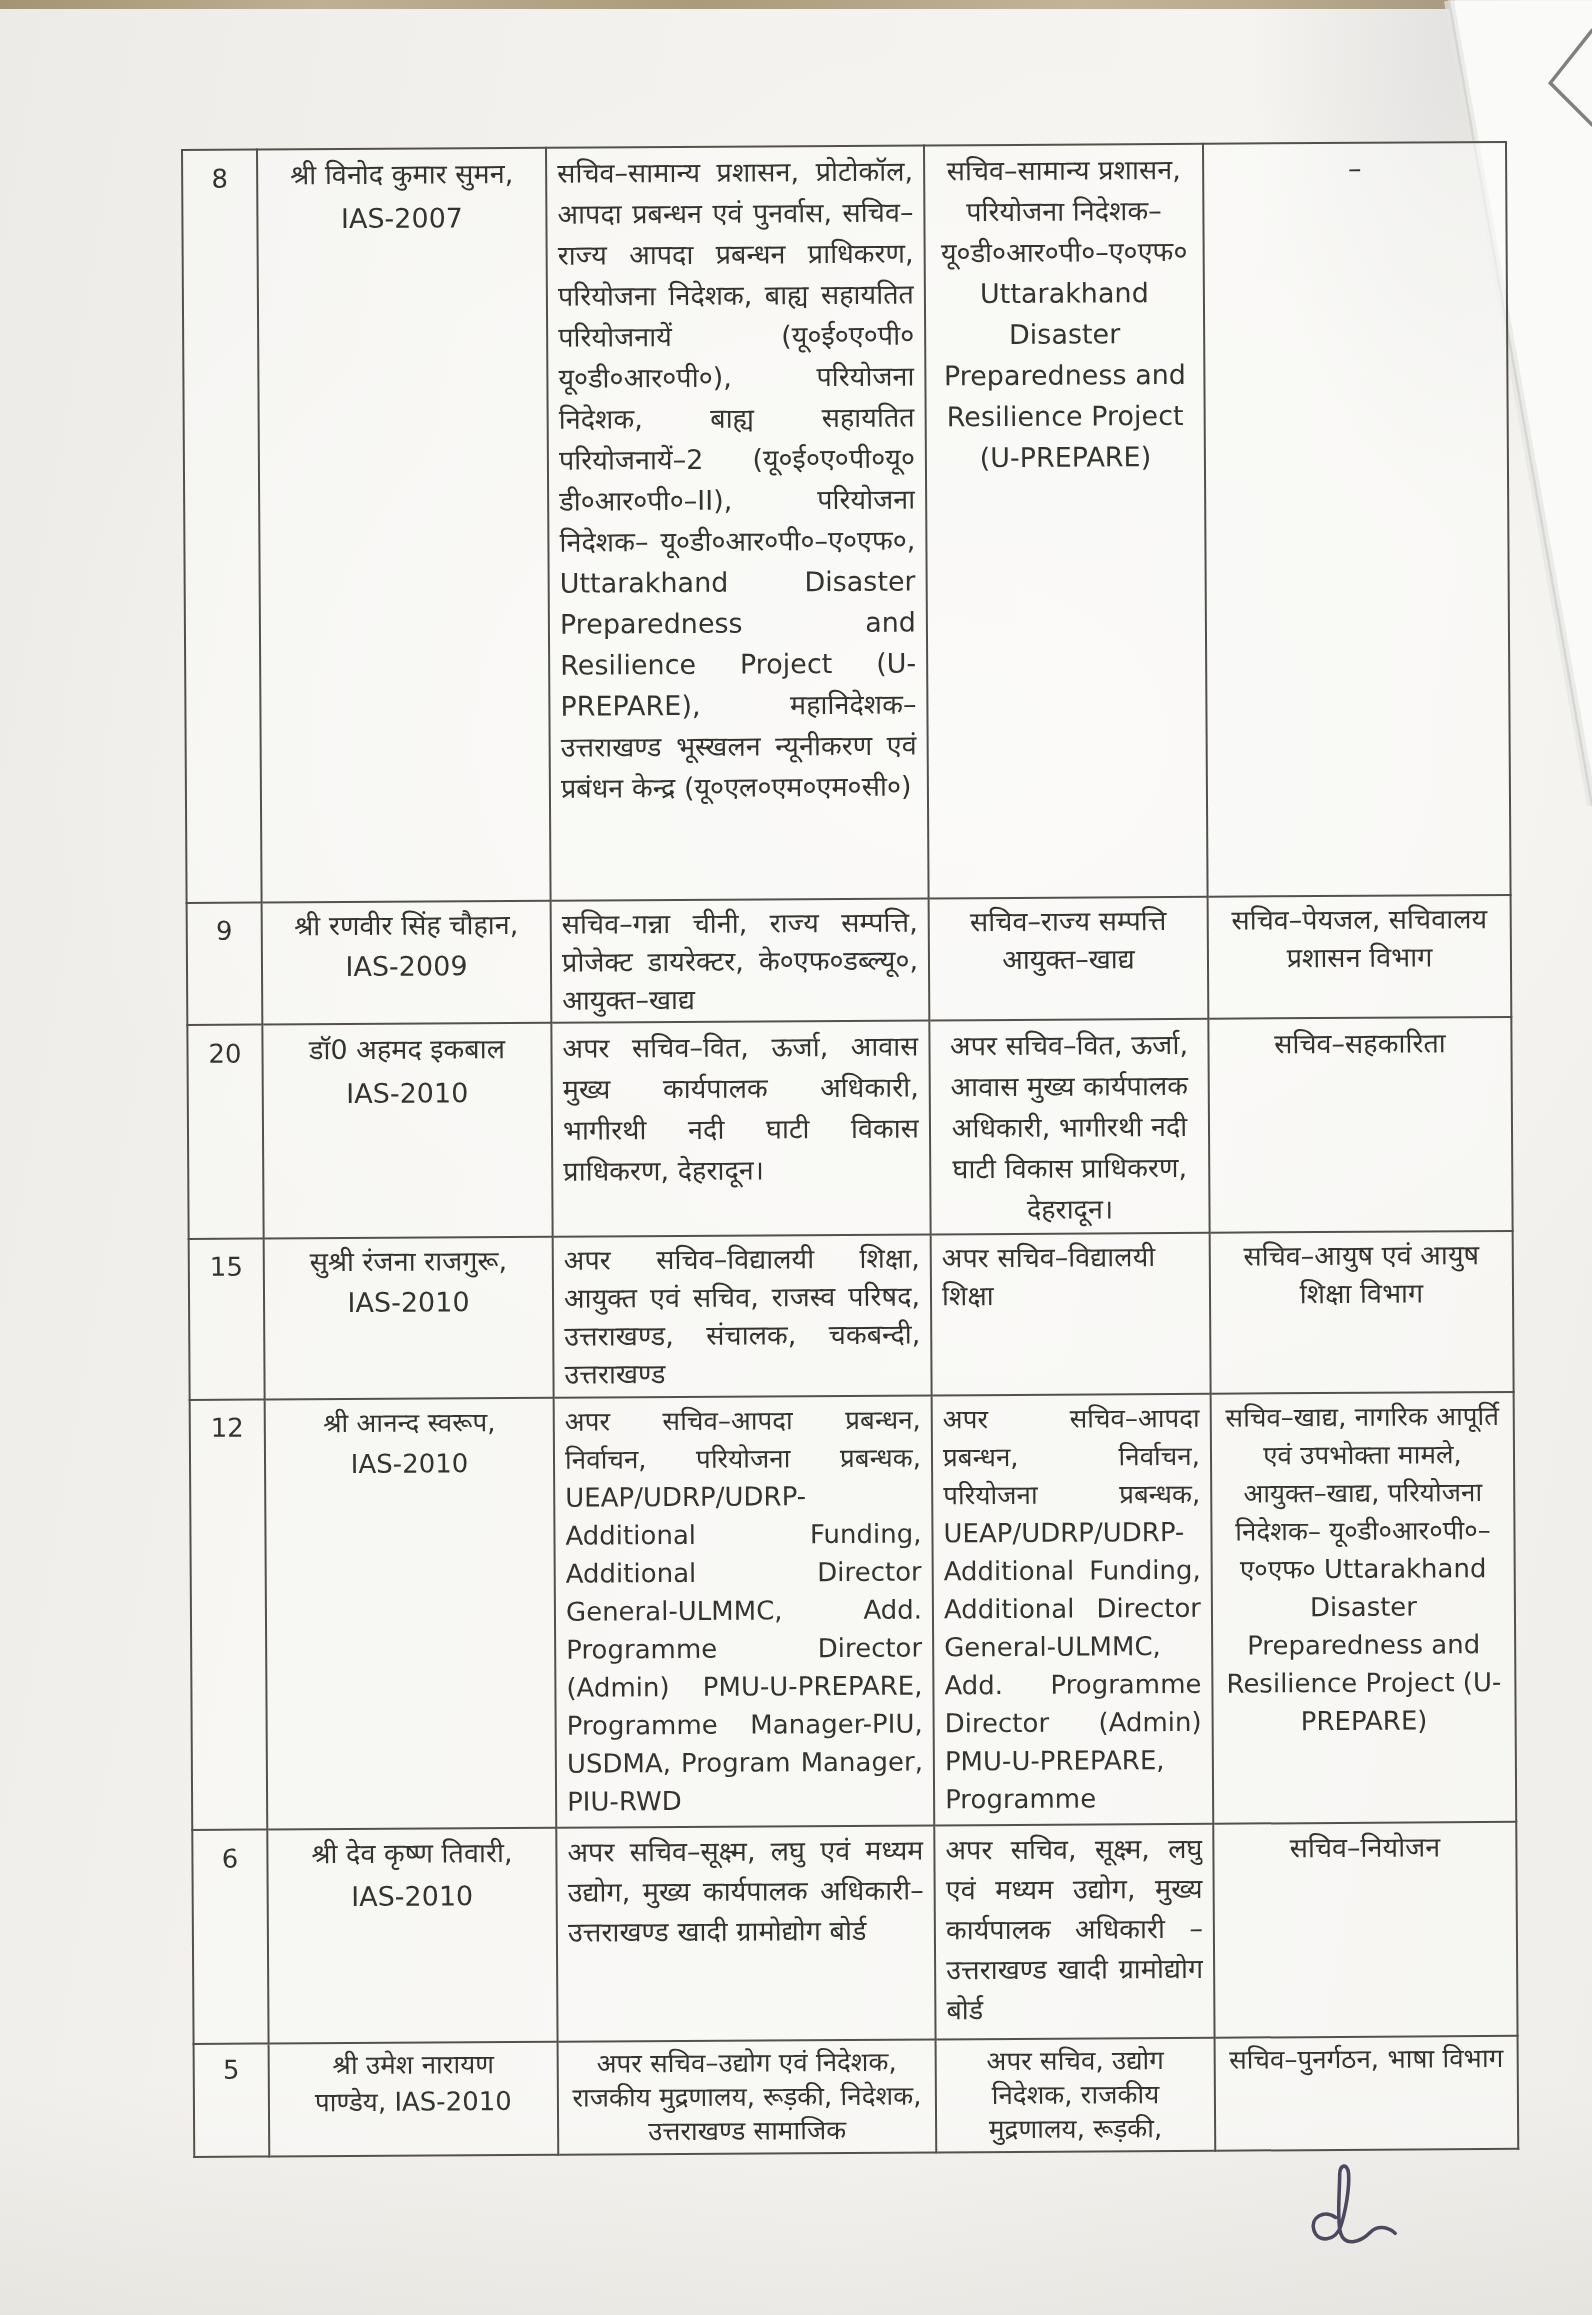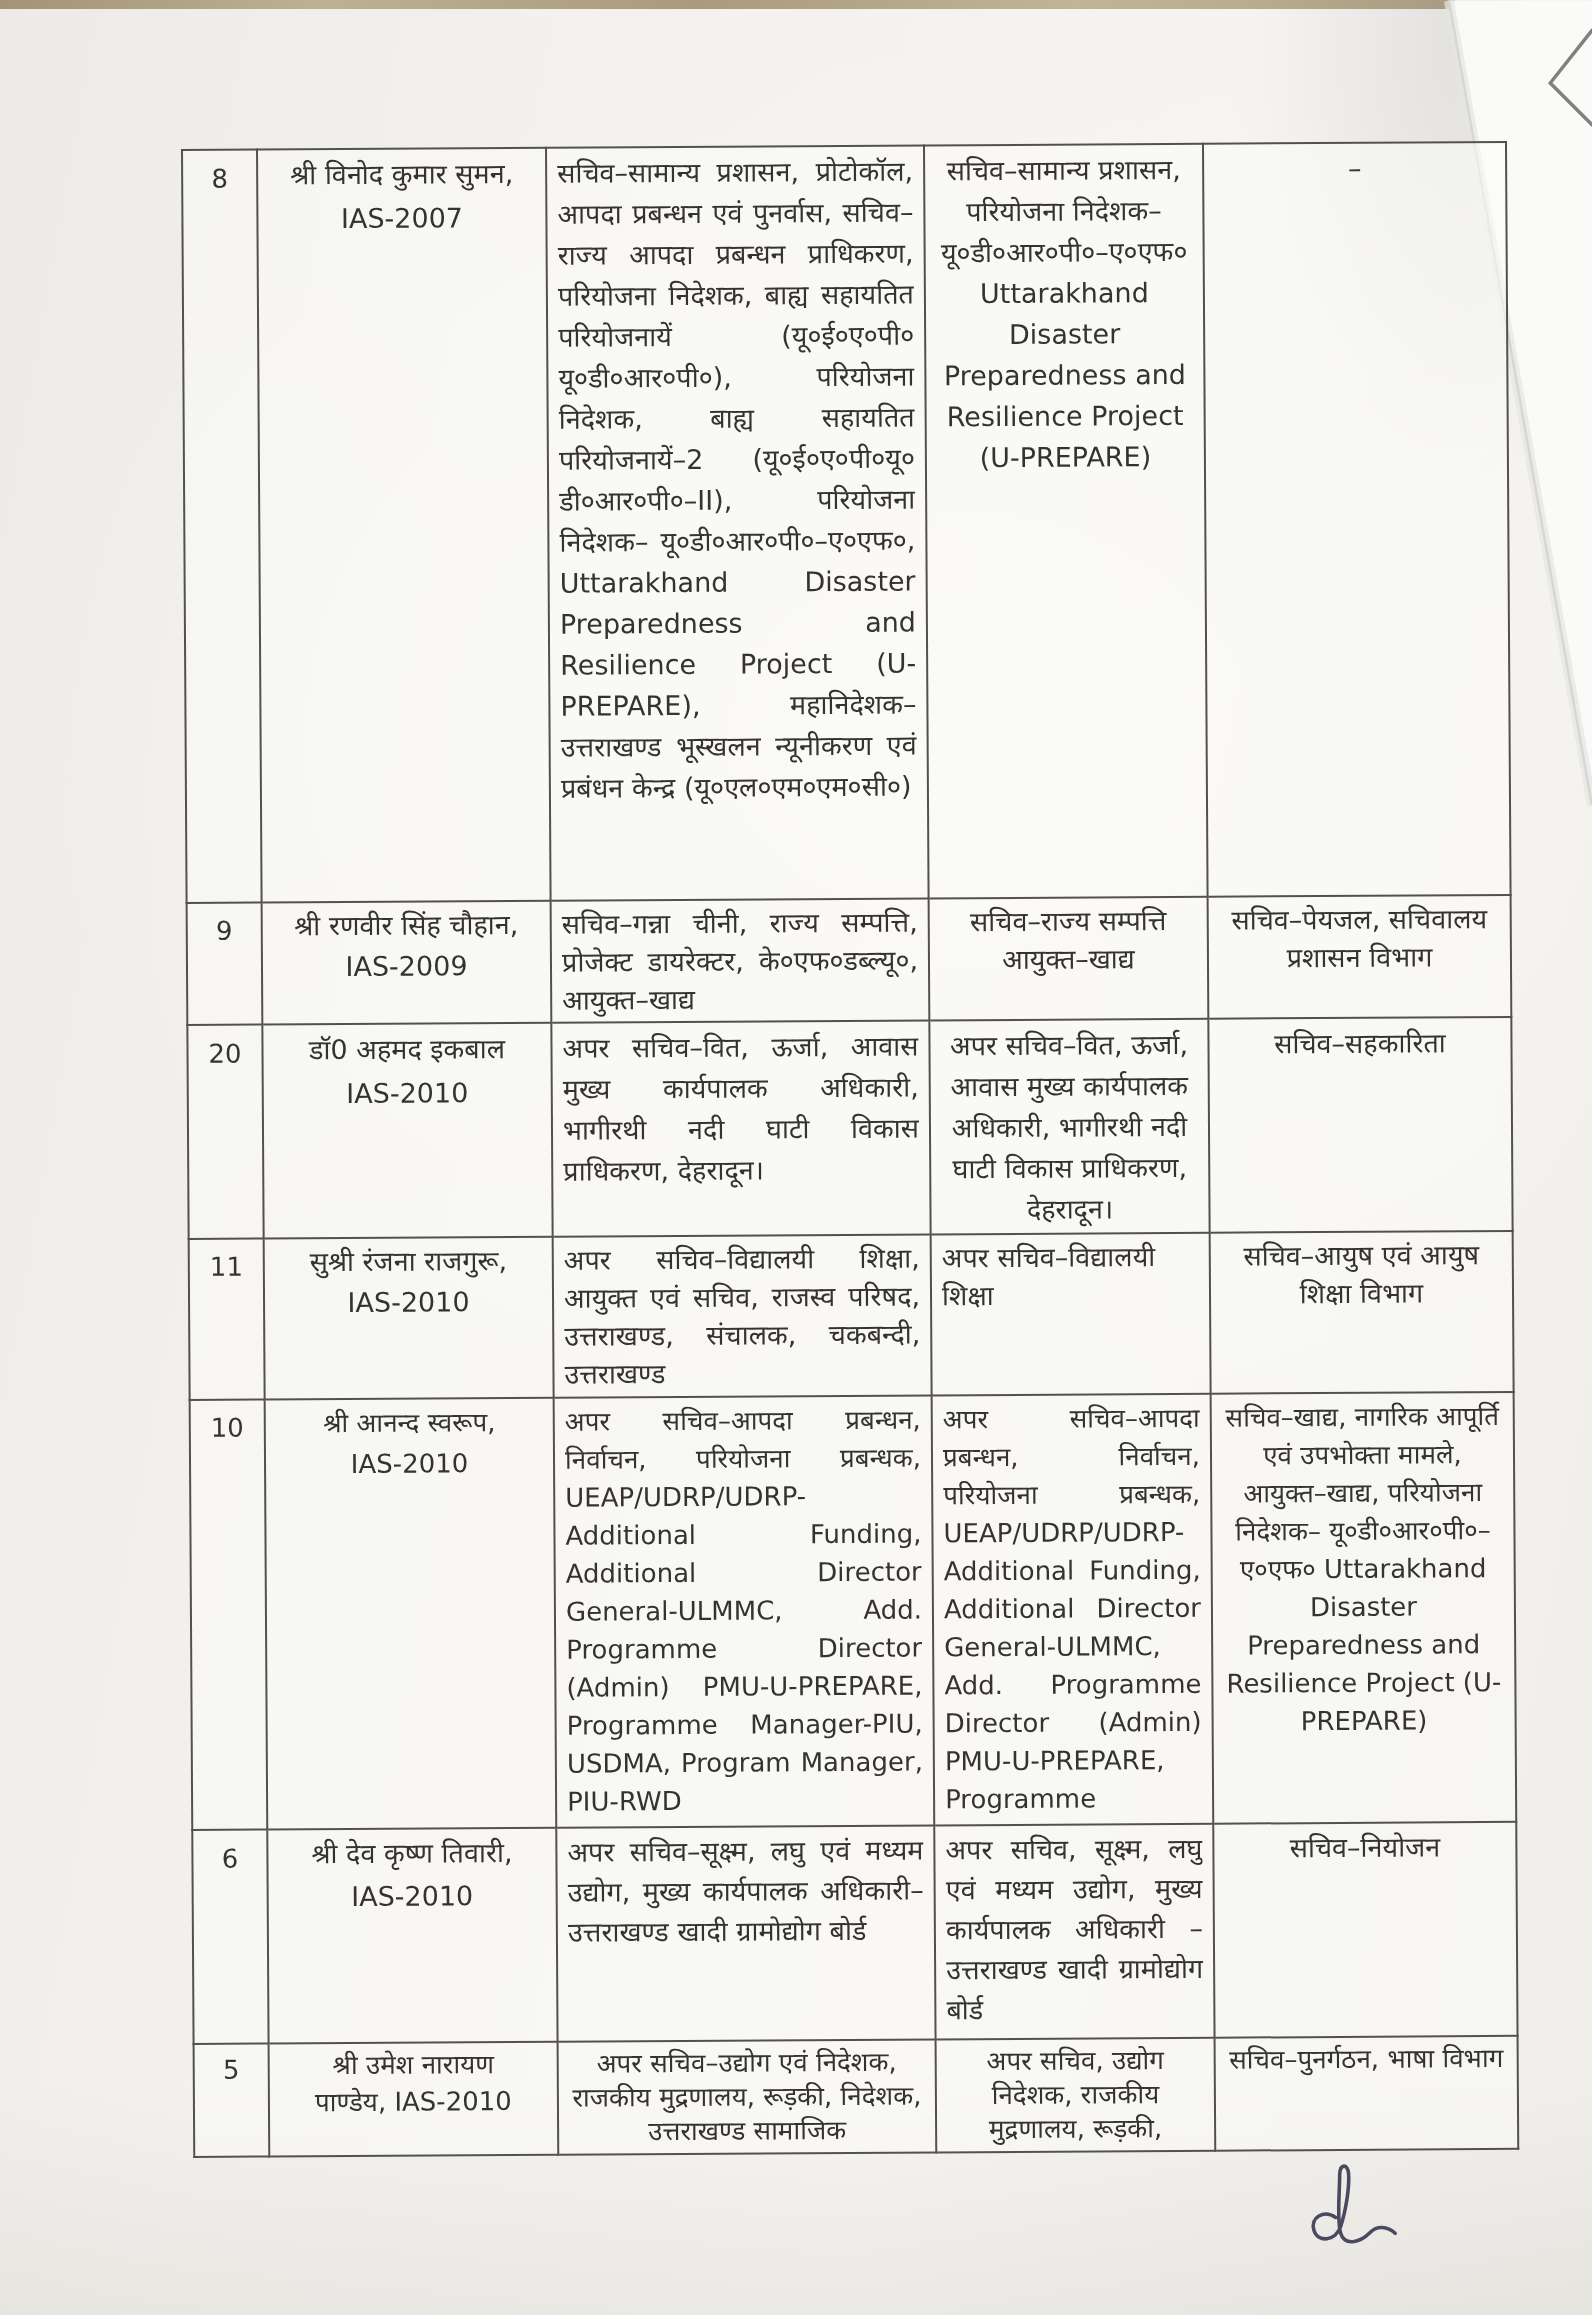--- a/index.html
+++ b/index.html
@@ -124,42 +124,42 @@
     <td>
             <div class="clip cen">अपर सचिव–वित, ऊर्जा, आवास मुख्य कार्यपालक अधिकारी, भागीरथी नदी घाटी विकास प्राधिकरण, देहरादून।</div>
           </td>
     <td>
             <div class="clip cen">सचिव–सहकारिता</div>
           </td>
   </tr>
 
   <tr class="r11">
     <td class="sno">
-            <div class="clip">11</div>
+            <div class="clip">15</div>
           </td>
     <td class="namecell">
             <div class="clip">
       <div>सुश्री रंजना राजगुरू,</div>
       <div class="batch">IAS-2010</div>
             </div>
           </td>
     <td>
             <div class="clip just">अपर सचिव–विद्यालयी शिक्षा, आयुक्त एवं सचिव, राजस्व परिषद, उत्तराखण्ड, संचालक, चकबन्दी, उत्तराखण्ड</div>
           </td>
     <td>
             <div class="clip lft">अपर सचिव–विद्यालयी शिक्षा</div>
           </td>
     <td>
             <div class="clip cen">सचिव–आयुष एवं आयुष शिक्षा विभाग</div>
           </td>
   </tr>
 
   <tr class="r12">
     <td class="sno">
-            <div class="clip">10</div>
+            <div class="clip">12</div>
           </td>
     <td class="namecell">
             <div class="clip">
       <div>श्री आनन्द स्वरूप,</div>
       <div class="batch">IAS-2010</div>
             </div>
           </td>
     <td>
             <div class="clip just">अपर सचिव–आपदा प्रबन्धन, निर्वाचन, परियोजना प्रबन्धक, UEAP/UDRP/UDRP-Additional Funding, Additional Director General-ULMMC, Add. Programme Director (Admin) PMU-U-PREPARE, Programme Manager-PIU, USDMA, Program Manager, PIU-RWD</div>
           </td>

